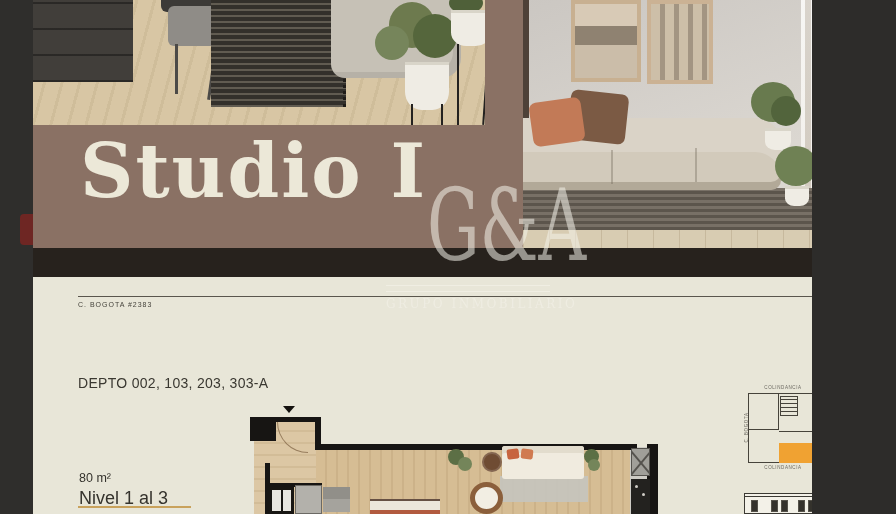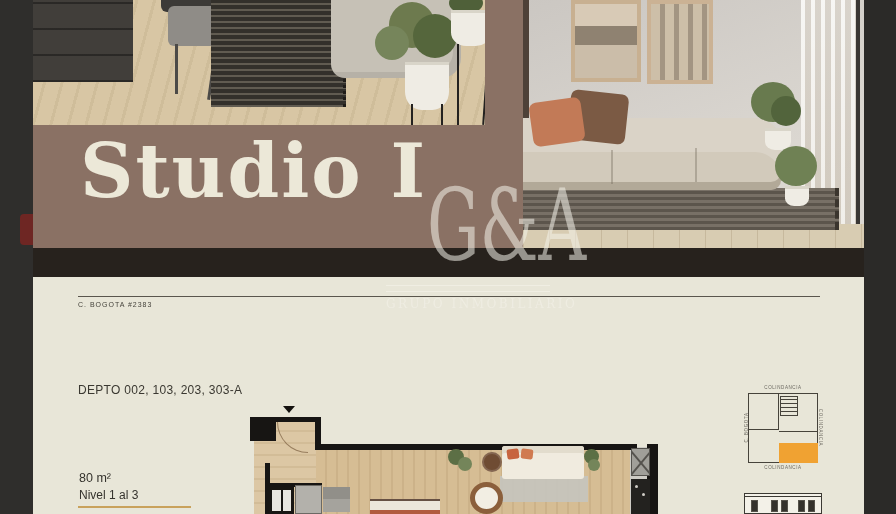--- a/index.html
+++ b/index.html
@@ -1,17 +1,17 @@
 <!DOCTYPE html>
 <html><head>
 <meta charset="utf-8">
 <style>
   html,body{margin:0;padding:0;}
   body{background:#2d2c2a;font-family:"Liberation Sans",sans-serif;}
-  .stage{position:relative;width:896px;height:514px;overflow:hidden;background:#2d2c2a;}
+  .stage{position:relative;width:812px;height:514px;overflow:hidden;background:#2d2c2a;}
   .abs{position:absolute;}
 
   
   .gutter-left{left:0;top:0;width:33px;height:514px;background:#2f2e2c;}
   .gutter-right{left:864px;top:0;width:32px;height:514px;background:#2b2a28;}
   .red-tab{left:20px;top:214px;width:13px;height:31px;background:#6e2623;border-radius:4px 0 0 4px;}
 
   
   .banner{left:33px;top:0;width:831px;height:248px;background:#8a7164;overflow:hidden;}
   .banner-title{left:47px;top:134px;margin:0;font-family:"DejaVu Serif",serif;font-weight:bold;
@@ -61,23 +61,23 @@
 
   
   .page-gap{left:33px;top:248px;width:831px;height:29px;background:#27221d;}
 
   
   .plan-page{left:33px;top:277px;width:831px;height:237px;background:#e8e6d8;overflow:hidden;}
   .rule{left:45px;top:19px;width:742px;height:1px;background:#5a564d;}
   .ref{left:45px;top:24px;font-size:7px;letter-spacing:1px;color:#45433c;}
   .ptitle{left:45px;top:55px;margin:0;font-family:"DejaVu Serif",serif;font-weight:bold;
     font-size:23px;line-height:29px;color:#32302a;letter-spacing:1.5px;}
-  .depto{left:45px;top:106px;font-size:12px;color:#3a3831;letter-spacing:.3px;}
+  .depto{left:45px;top:98px;font-size:14px;color:#3a3831;letter-spacing:.3px;}
   .area{left:46px;top:194px;font-size:12.5px;color:#35332d;}
-  .level{left:46px;top:211px;font-size:12px;color:#35332d;}
+  .level{left:46px;top:211px;font-size:18px;color:#35332d;}
   .gold-line{left:45px;top:229px;width:113px;height:2px;background:#c9a25c;}
 
   
   .floorplan{left:217px;top:128px;width:408px;height:109px;overflow:hidden;}
   .wall{background:#171513;}
   .wood-entry{left:4px;top:12px;width:64px;height:97px;
     background:repeating-linear-gradient(0deg,#dcc7a4 0 10px,#d2bc97 10px 12px);}
   .wood-main{left:66px;top:42px;width:316px;height:67px;
     background:repeating-linear-gradient(90deg,#d6bd94 0 9px,#ccb289 9px 11px);}
   .kitchen-floor{left:380px;top:42px;width:22px;height:67px;background:#ceccc5;}

